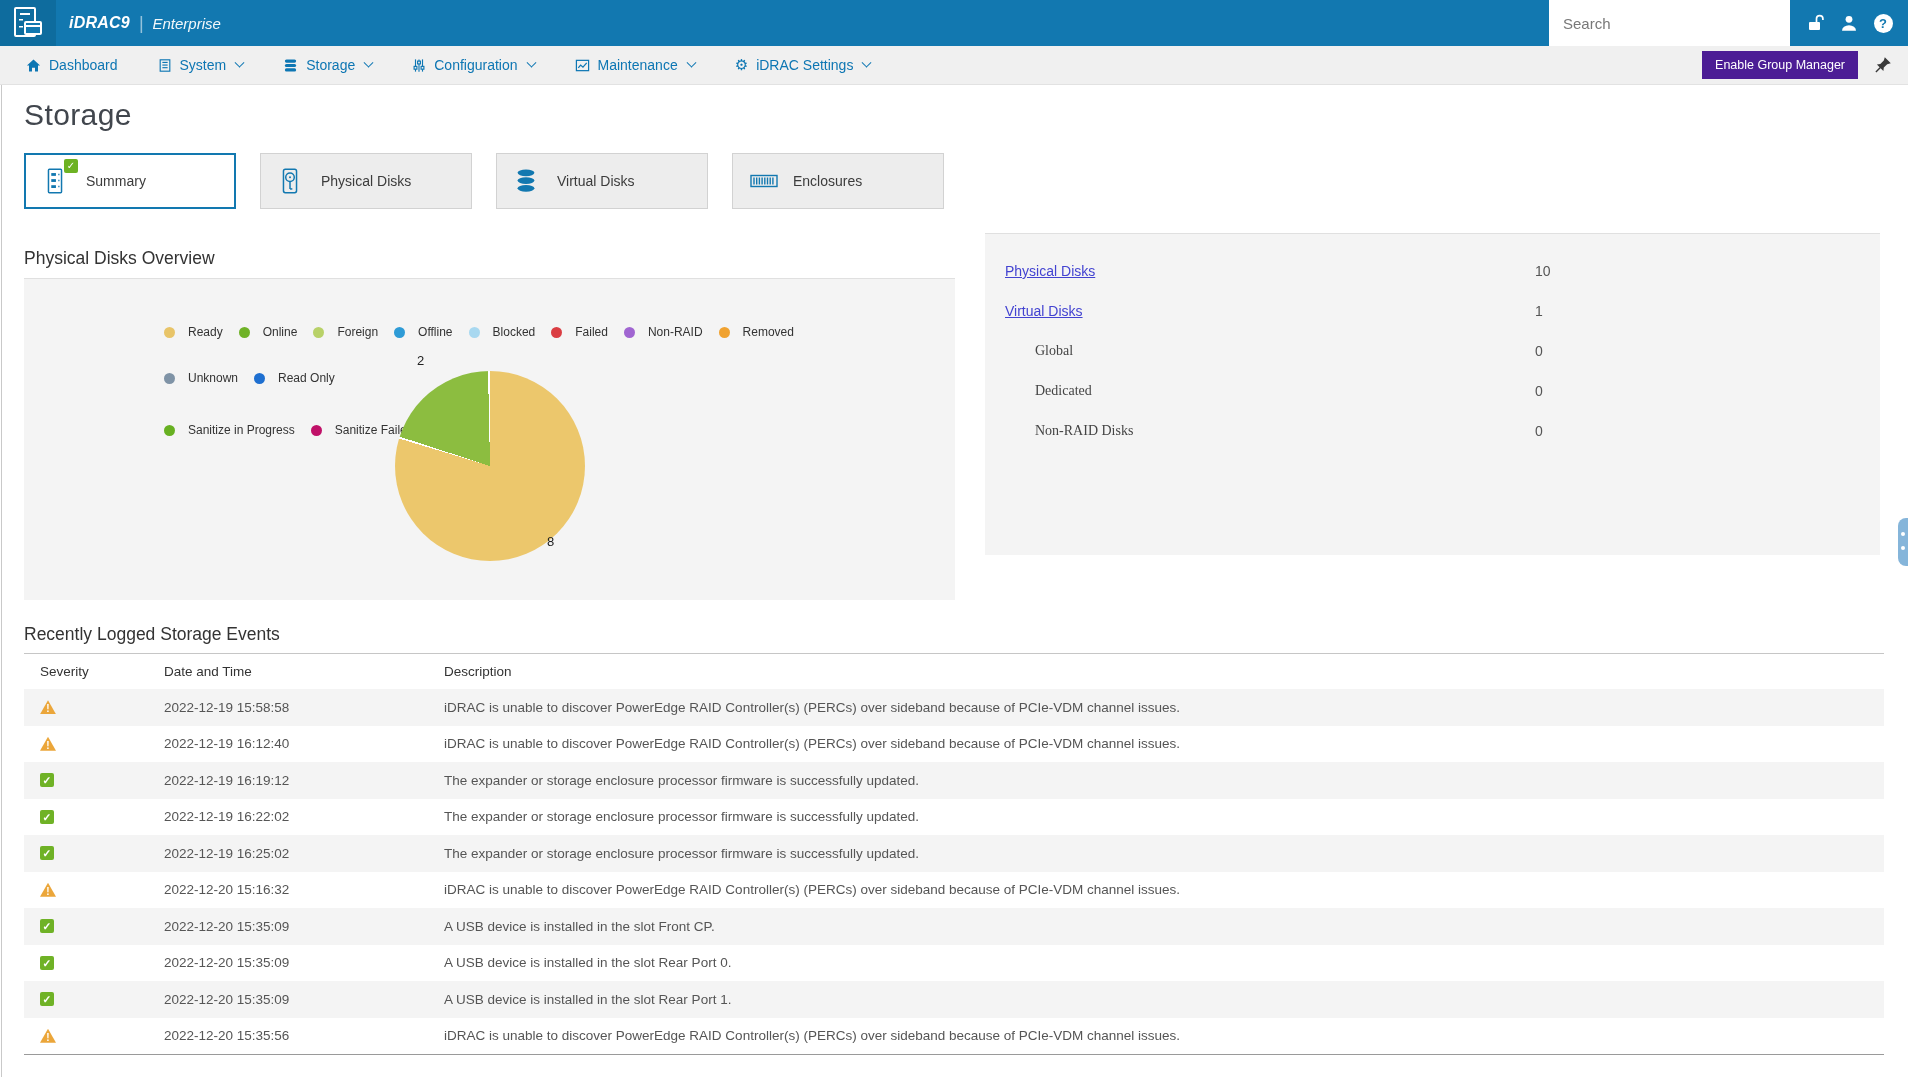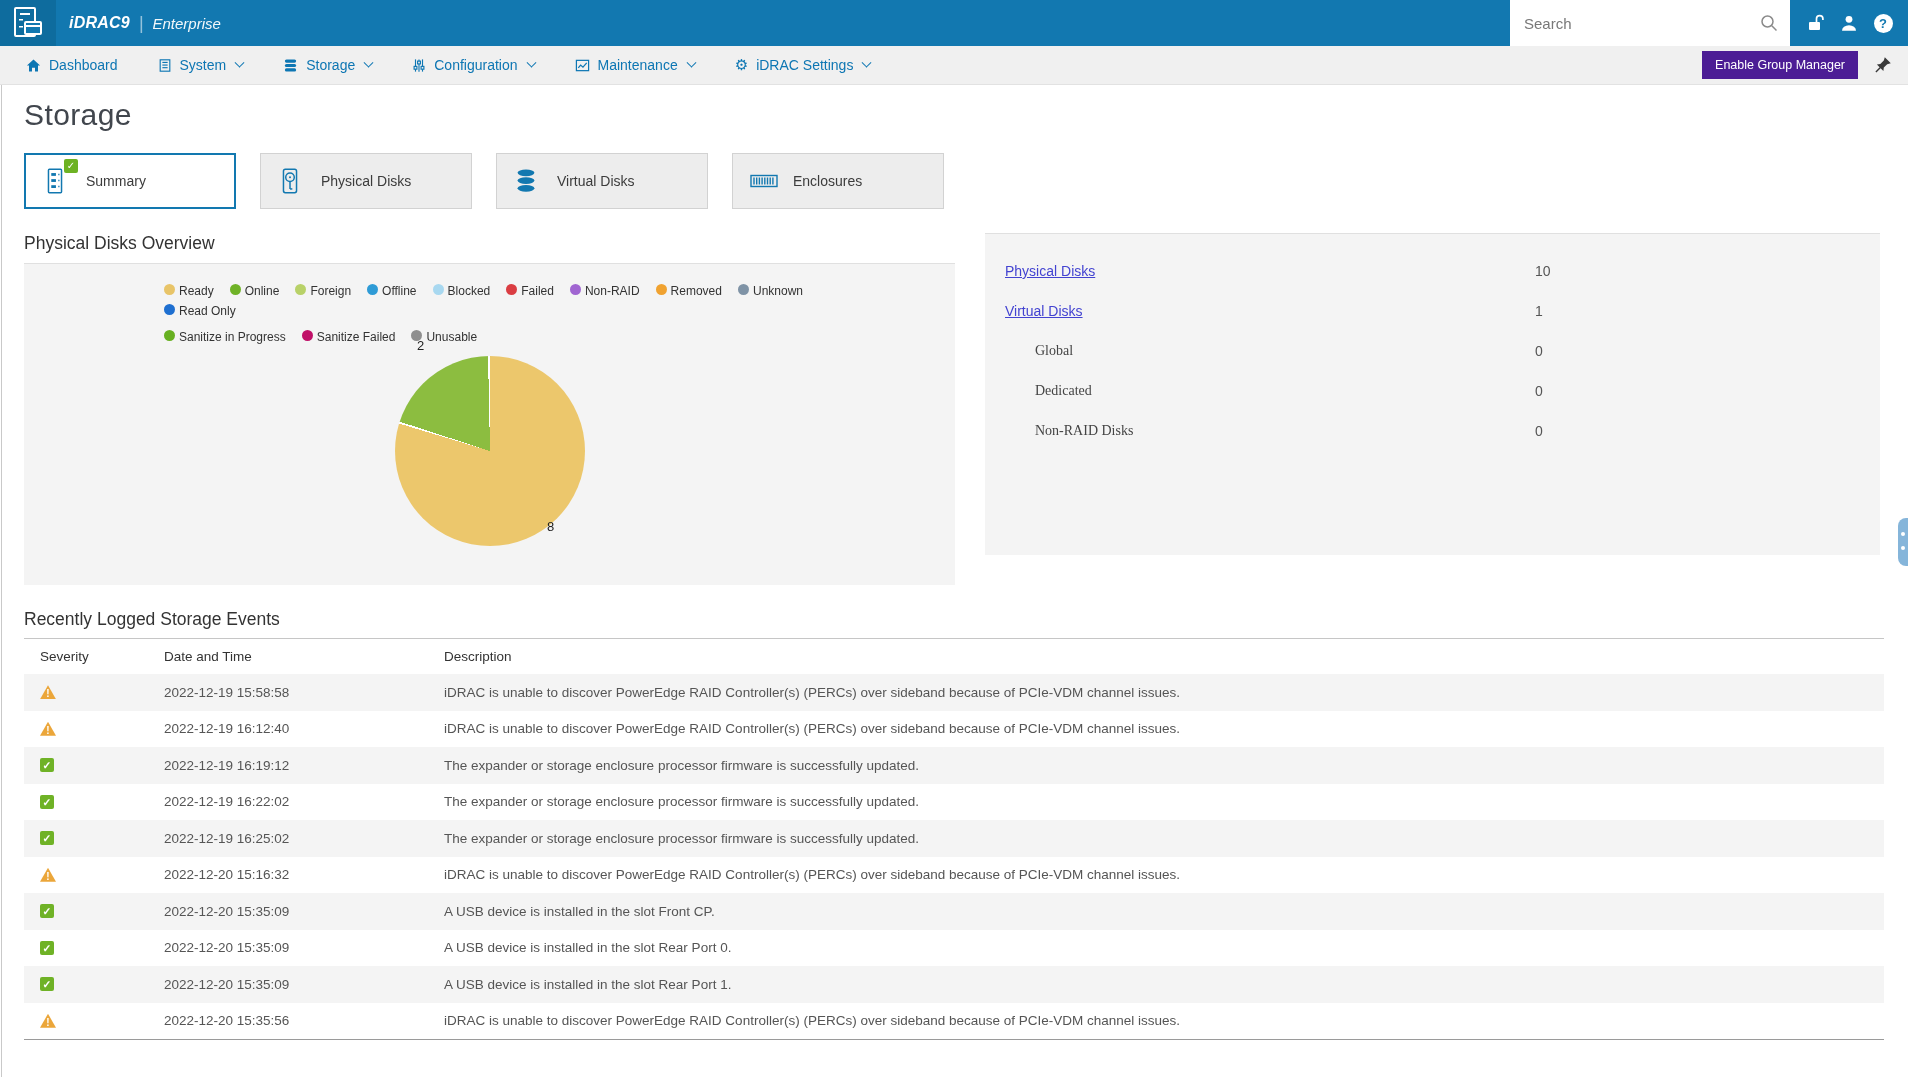--- a/index.html
+++ b/index.html
@@ -11,21 +11,21 @@
   body::before { content:""; position:absolute; left:1px; top:85px; bottom:0; width:1px; background:#c9c9c9; z-index:5; }
 
   
   .topbar { height:46px; background:#1278b0; display:flex; align-items:stretch; color:#fff; }
   .logo-box { width:56px; background:#0e6c9e; display:flex; align-items:center; justify-content:center; flex:0 0 auto; }
   .brand { display:flex; align-items:center; padding-left:13px;font-style:italic; }
   .brand-product { font-size:16px; font-weight:bold; letter-spacing:.2px; }
   .brand-sep { margin:0 9px; opacity:.55; font-weight:300; font-size:18px; }
   .brand-edition { font-size:15px; font-weight:400; opacity:.95; }
   .topbar-spacer { flex:1; }
-  .search-box { width:280px; background:#fff; display:flex; align-items:center; padding:0 12px; flex:0 0 auto;gap:21px; }
+  .search-box { width:241px; background:#fff; display:flex; align-items:center; padding:0 12px; flex:0 0 auto;gap:21px; }
   .search-box input { border:0; outline:0; flex:1; font-size:15px; color:#444; font-family:"Liberation Sans",sans-serif; background:transparent; }
   .search-box input::placeholder { color:#787878; }
   .header-icons { display:flex; align-items:center; padding:0 8px; }
   .hicon { width:34px; height:46px; display:flex; align-items:center; justify-content:center; cursor:pointer; }
   .help-badge { width:19px; height:19px; border-radius:50%; background:#fff; color:#1278b0; font-size:13px; font-weight:bold; display:flex; align-items:center; justify-content:center; }
 
   
   .navbar { height:39px; background:#f0f0f0; border-bottom:1px solid #e2e2e2; display:flex; align-items:center; padding-left:26px; }
   .nav-item { display:flex; align-items:center; gap:8px; margin-right:40px; color:#0d76b3; font-size:14px; font-weight:500; cursor:pointer; white-space:nowrap; }
   .nav-item svg { display:block; }
@@ -50,27 +50,27 @@
   .cards-row { display:flex; gap:24px; margin-top:21px; }
   .card { width:212px; height:56px; background:#ededed; border:1px solid #d2d2d2; display:flex; align-items:center; gap:15px; padding-left:15px; cursor:pointer; }
   .card.active { background:#fff; border:2px solid #1278b0; }
   .card-icon { position:relative; width:30px; height:30px; color:#1278b0; flex:0 0 auto; }
   .card-icon svg { display:block; }
   .card-badge { position:absolute; top:-7px; right:-7px; width:14px; height:14px; background:#6db223; color:#fff; font-size:10px; line-height:14px; text-align:center; border-radius:2px; }
   .card-label { font-size:14px; color:#3c3c3c; }
 
   
   .panels { display:flex; gap:30px; margin-top:24px; }
-  .panel-col h2 { font-size:17.5px; font-weight:400; color:#333; margin:0 0 9px 0; }
+  .panel-col h2 { font-size:17.5px; font-weight:400; color:#333; margin:15px 0 9px 0; }
   .panel-col.left  { width:931px; }
   .panel-col.right { width:895px; }
   .panel { background:#f4f4f4; border-top:1px solid #e0e0e0; height:322px; position:relative; }
 
   .legend { margin:20px 0 0 140px; width:640px; display:flex; flex-wrap:wrap; column-gap:16px; row-gap:6px; font-size:12px; color:#333; }
-  .legend-item { display:flex; gap:4px; white-space:nowrap; }
+  .legend-item { display:flex; align-items:center; gap:13px; white-space:nowrap;margin-top:26px; }
   .legend-dot { width:11px; height:11px; border-radius:50%; flex:0 0 auto; }
   .legend-break { flex-basis:100%; height:0; }
 
   .pie-wrap { position:absolute; left:371px; top:92px; width:190px; height:190px; }
   .pie { width:190px; height:190px; border-radius:50%; }
   .pie-label { position:absolute; font-size:13px; color:#222; }
   .pie-label.small-slice { top:-18px; left:22px; }
   .pie-label.big-slice { top:163px; left:152px; }
 
   .summary-rows { padding-top:17px; }

